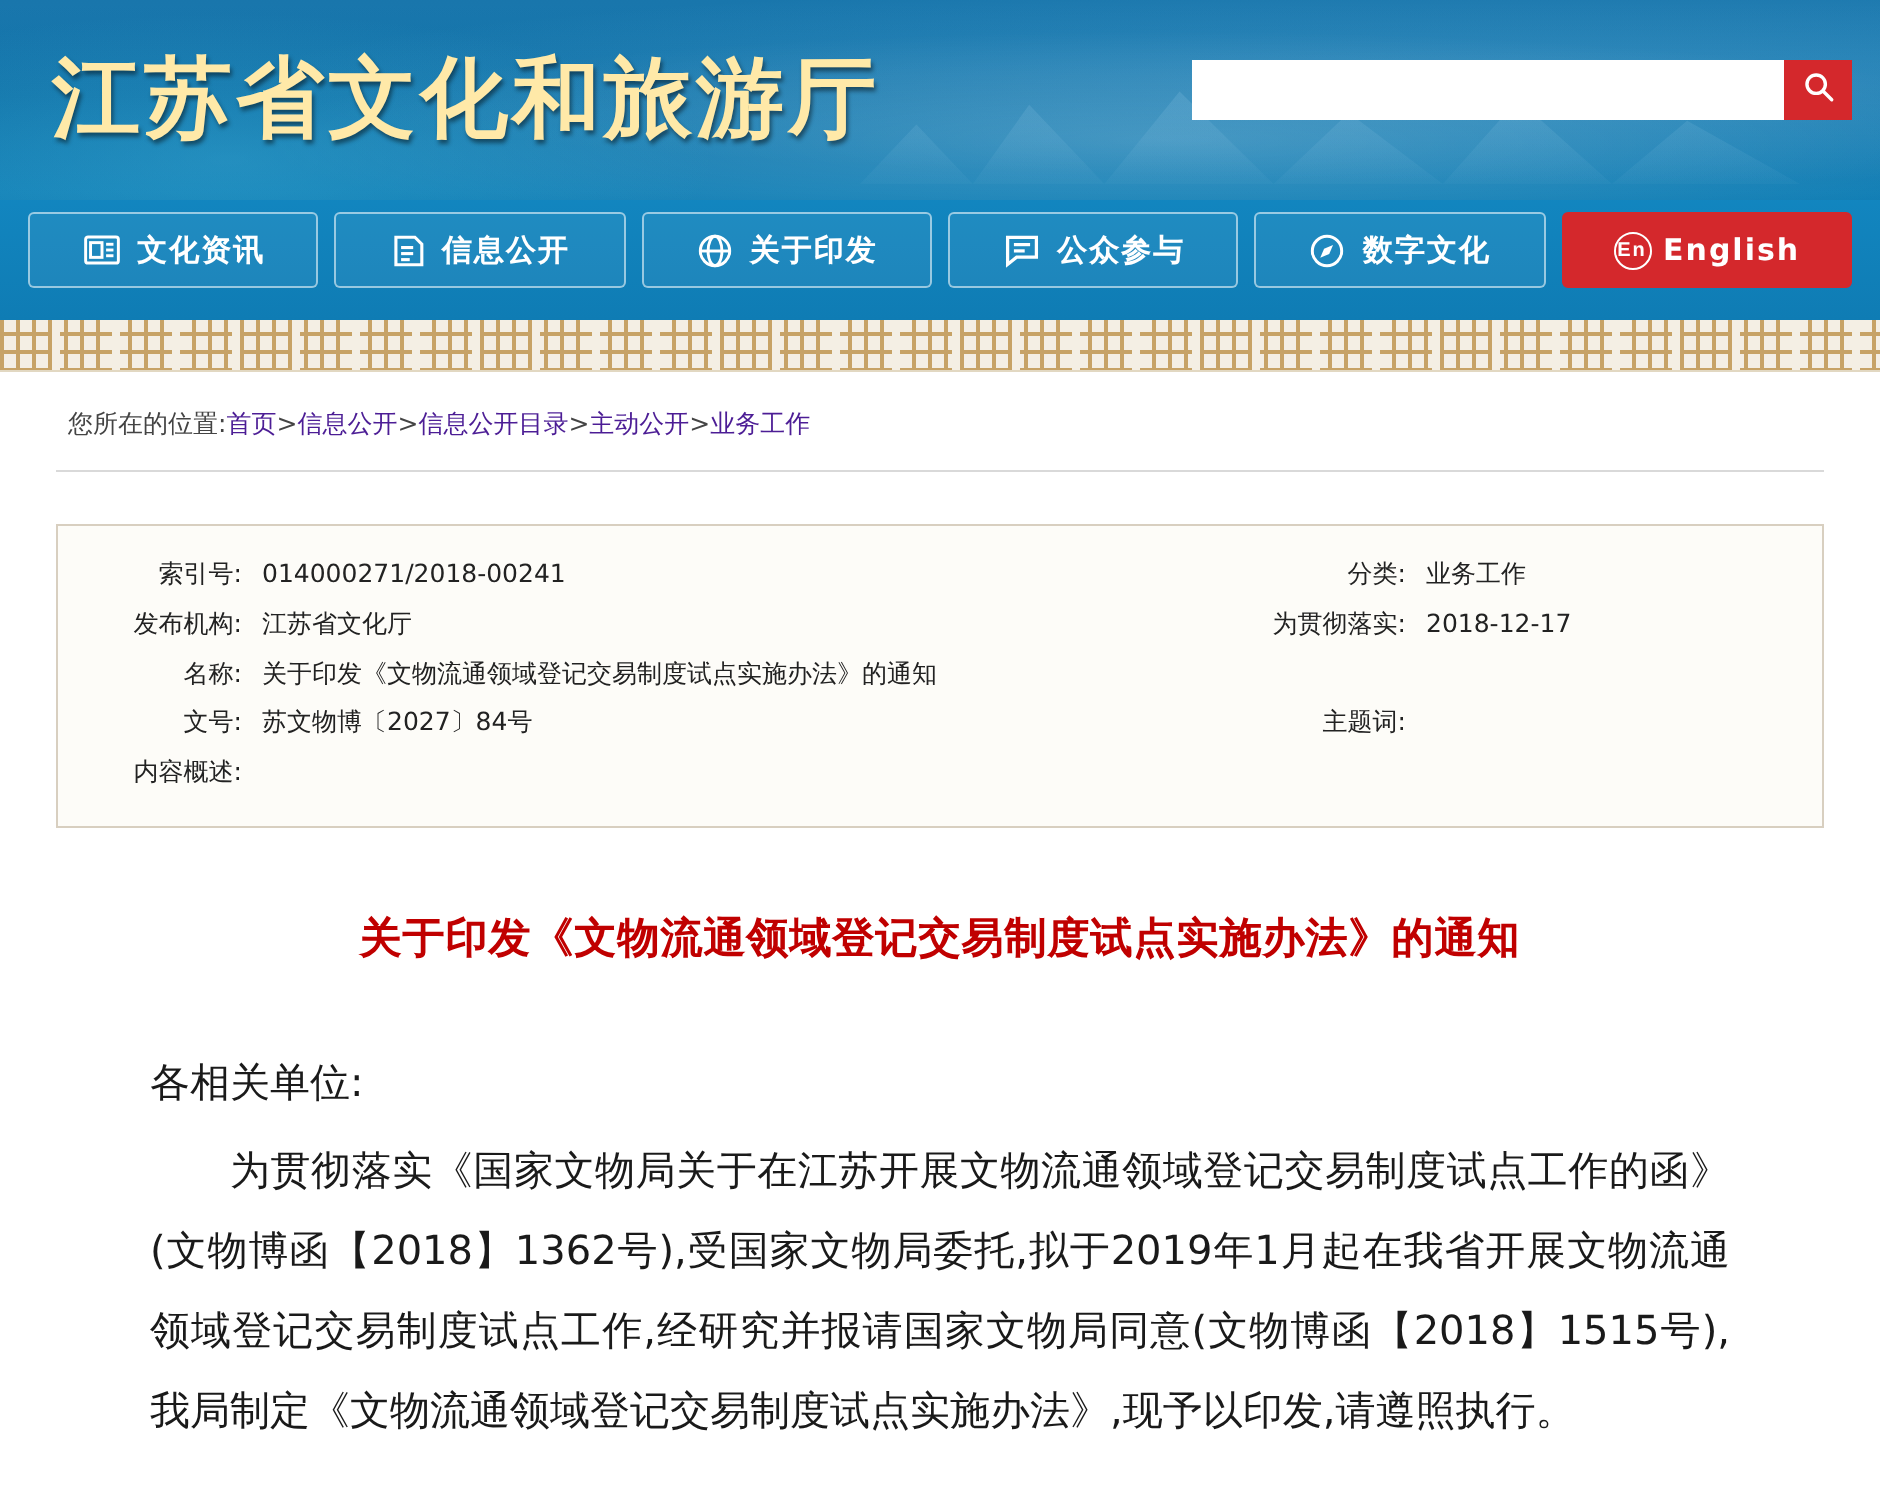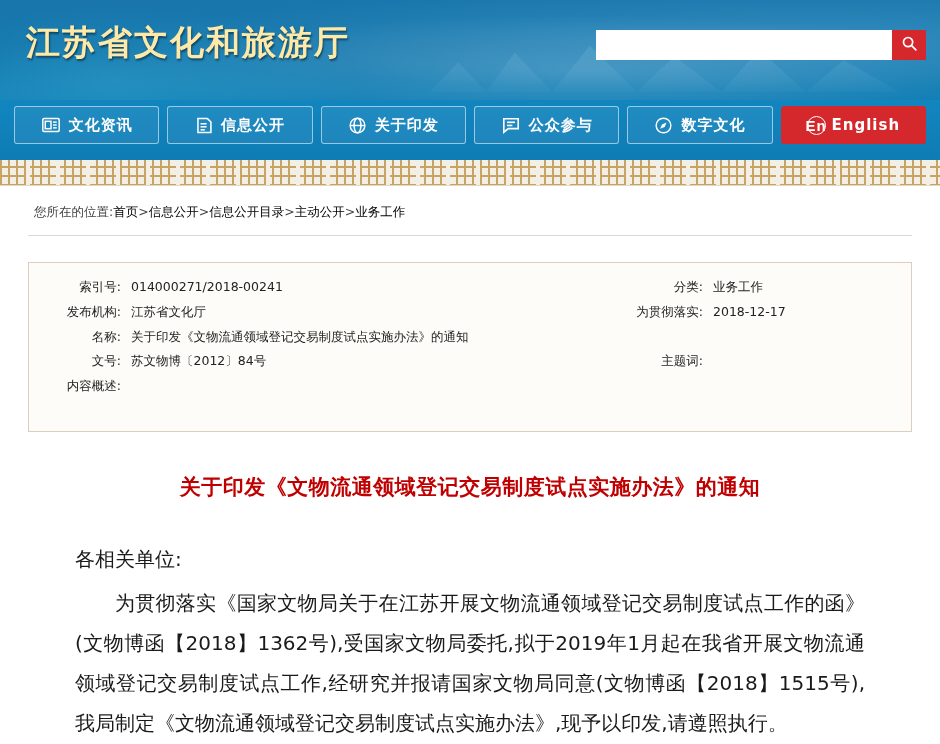--- a/index.html
+++ b/index.html
@@ -37,21 +37,21 @@
   }
   .banner .art-left{
     position:absolute; left:0; top:0; width:380px; height:100px;
     background: radial-gradient(ellipse at 30% 80%, rgba(90,200,230,0.25) 0%, rgba(13,111,168,0) 65%);
   }
 
   .site-title {
     position: absolute;
     left: 26px; top: 20px;
     font-family: "DejaVu Sans", sans-serif;
-    font-size: 34px;
+    font-size: 44px;
     font-weight: bold;
     color: #ffe9a8;
     letter-spacing: 2px;
     text-shadow: 1px 2px 2px rgba(0,0,0,.45);
   }
   .site-subtitle {
     position: absolute;
     left: 370px; top: 30px;
     font-family: "DejaVu Sans", sans-serif;
     font-size: 19px;
@@ -110,21 +110,21 @@
   .nav-item .nicon { display:flex; align-items:center; }
   .nav-item.english {
     background: #d4282c;
     border-color: #d4282c;
     gap: 6px;
   }
   .en-circle {
     width: 19px; height: 19px; border-radius: 50%;
     border: 1.5px solid #fff;
     display: flex; align-items: center; justify-content: center;
-    font-size: 15px; font-weight: bold; font-family: "Liberation Sans", sans-serif;
+    font-size: 10px; font-weight: bold; font-family: "Liberation Sans", sans-serif;
   }
 
   
   .ornament {
     width: 940px; height: 26px;
     background: #f4efe4;
     position: relative;
     overflow: hidden;
     border-bottom: 1px solid #e2d8c2;
   }
@@ -150,28 +150,28 @@
     margin: 0 auto;
     width: 884px;
   }
   .breadcrumb {
     padding: 18px 6px 14px 6px;
     font-size: 12.5px;
     color: #444;
     font-family: "DejaVu Sans", sans-serif;
     border-bottom: 1px solid #d9d9d9;
   }
-  .breadcrumb a { color: #000000; text-decoration: none; }
+  .breadcrumb a { color: #4c1d95; text-decoration: none; }
 
   
   .meta-box {
     margin: 26px 0 0 0;
     border: 1px solid #d8cfc0;
     background: #fdfcf8;
-    padding: 12px 18px 32px 18px;
+    padding: 12px 18px 14px 18px;
   }
   .meta-table { width: 100%; border-collapse: collapse; font-family: "DejaVu Sans", sans-serif; }
   .meta-table td { font-size: 12.5px; color: #222; padding: 3px 0; vertical-align: top; line-height: 1.5; }
   .meta-label { width: 84px; text-align: right; padding-right: 10px !important; color: #111; white-space: nowrap; }
   .meta-value { color: #333; }
   .meta-label-2 { width: 70px; text-align: right; padding-right: 10px !important; color: #111; white-space: nowrap; }
   .meta-value-2 { width: 180px; color: #333; }
 
   
   .article-title {
@@ -318,21 +318,21 @@
           <td class="meta-value">江苏省文化厅</td>
           <td class="meta-label-2">为贯彻落实:</td>
           <td class="meta-value-2">2018-12-17</td>
         </tr>
         <tr>
           <td class="meta-label">名称:</td>
           <td class="meta-value" colspan="3">关于印发《文物流通领域登记交易制度试点实施办法》的通知</td>
         </tr>
         <tr>
           <td class="meta-label">文号:</td>
-          <td class="meta-value">苏文物博〔2012〕84号</td>
+          <td class="meta-value">苏文物博〔2027〕84号</td>
           <td class="meta-label-2">主题词:</td>
           <td class="meta-value-2"></td>
         </tr>
         <tr>
           <td class="meta-label">内容概述:</td>
           <td class="meta-value" colspan="3"></td>
         </tr>
       </tbody>
         </table>
     </div>

